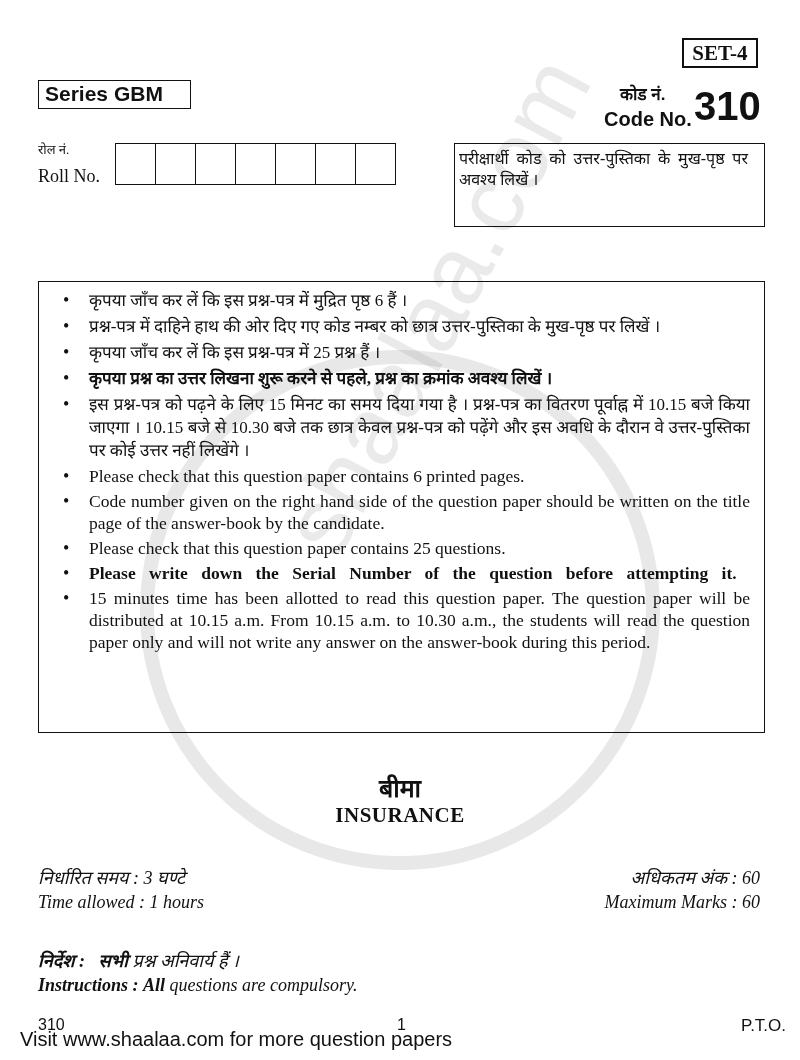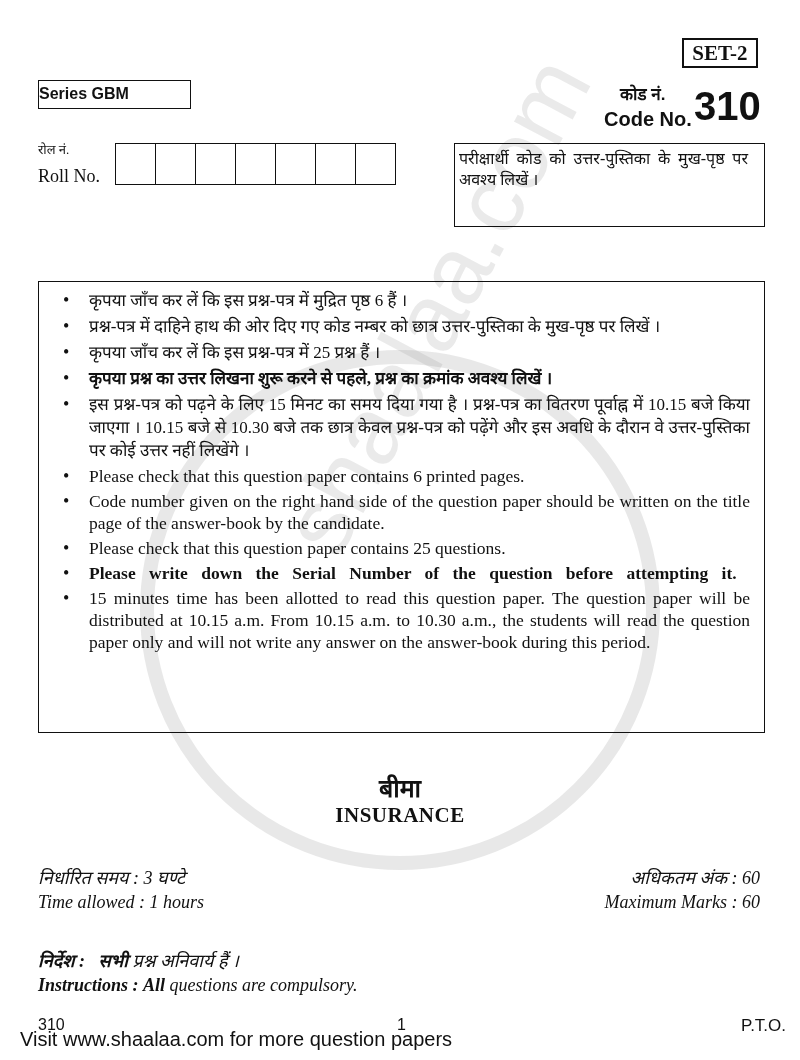--- a/index.html
+++ b/index.html
@@ -5,21 +5,21 @@
     html, body { margin: 0; padding: 0; background: #ffffff; }
     body { width: 800px; height: 1060px; position: relative; overflow: hidden; color: #111; font-family: "Liberation Serif", serif; }
     .abs { position: absolute; }
     .sans { font-family: "Liberation Sans", sans-serif; }
     .serif { font-family: "Liberation Serif", "DejaVu Serif", serif; }
 
     
     #set-box { left: 682px; top: 38px; width: 76px; height: 30px; border: 2px solid #111; box-sizing: border-box; font-weight: bold; font-size: 21px; text-align: center; line-height: 26px; }
 
     
-    #series-box { left: 38px; top: 80px; width: 153px; height: 29px; border: 1.5px solid #111; box-sizing: border-box; font-weight: bold; font-size: 16px; line-height: 26px; }
+    #series-box { left: 38px; top: 80px; width: 153px; height: 29px; border: 1.5px solid #111; box-sizing: border-box; font-weight: bold; font-size: 21px; line-height: 26px; padding-left: 6px; }
 
     
     #code-hi { left: 620px; top: 82px; font-size: 17px; font-weight: bold; text-align: center; }
     #code-en { left: 604px; top: 108px; font-size: 20px; font-weight: bold; }
     #code-val { left: 694px; top: 84px; font-size: 40px; font-weight: bold; letter-spacing: 0px; }
 
     
     #roll-hi { left: 38px; top: 140px; font-size: 13px; }
     #roll-en { left: 38px; top: 166px; font-size: 18px; }
     #roll-boxes { left: 115px; top: 143px; display: flex; border: 1.5px solid #111; border-right: none; }
@@ -64,21 +64,21 @@
     #footer-page { left: 397px; top: 1016px; font-size: 16px; }
     #footer-pto { left: 741px; top: 1016px; font-size: 17px; }
     #footer-visit { left: 20px; top: 1028px; font-size: 20px; }
   </style>
 </head>
 <body>
 
 <div id="watermark" class="abs"></div>
 <div id="watermark-text" class="abs">shaalaa.com</div>
 
-<div id="set-box" class="abs serif">SET-2</div>
+<div id="set-box" class="abs serif">SET-4</div>
 <div id="series-box" class="abs sans">Series GBM</div>
 <div id="code-hi" class="abs sans">कोड नं.</div>
 <div id="code-en" class="abs sans">Code No.</div>
 <div id="code-val" class="abs sans">310</div>
 
 <div id="roll-hi" class="abs serif">रोल नं.</div>
 <div id="roll-en" class="abs serif">Roll No.</div>
 <div id="roll-boxes" class="abs">
   <div class="roll-box"></div>
   <div class="roll-box"></div>

